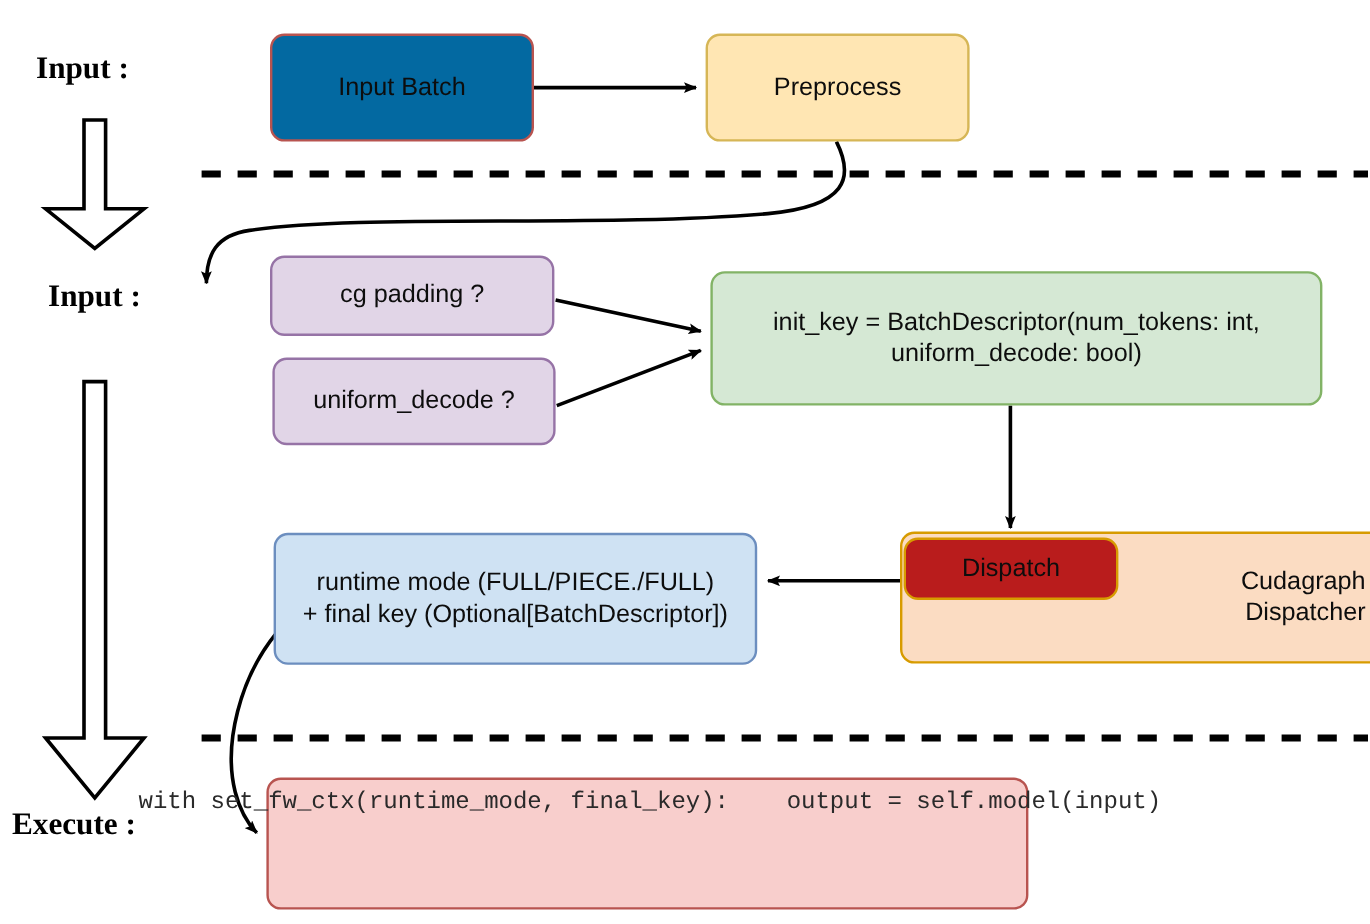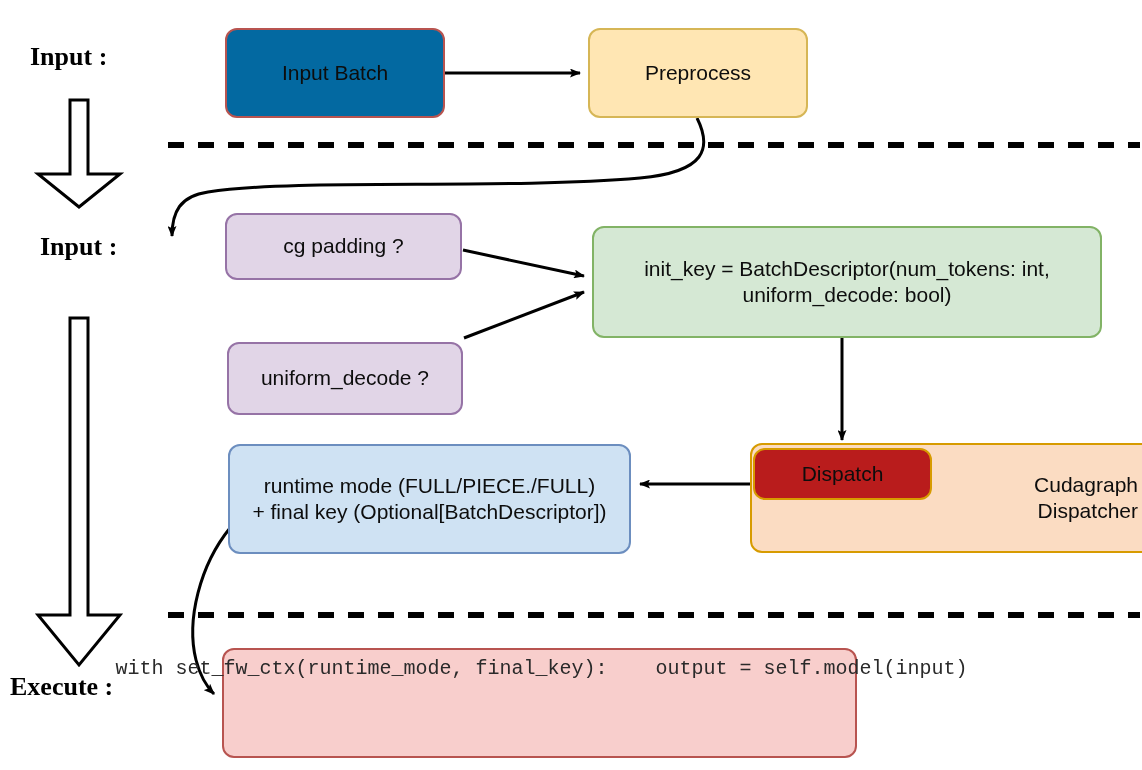--- a/index.html
+++ b/index.html
@@ -107,21 +107,21 @@
   </div>
 
   <div class="node" style="left:588px; top:28px; width:220px; height:90px; background:#ffe6b3; border-color:#d6b656;">
     <span class="lbl">Preprocess</span>
   </div>
 
   <div class="node" style="left:225px; top:213px; width:237px; height:67px; background:#e1d5e7; border-color:#9673a6;">
     <span class="lbl">cg padding ?</span>
   </div>
 
-  <div class="node" style="left:227px; top:298px; width:236px; height:73px; background:#e1d5e7; border-color:#9673a6;margin-top:44px;">
+  <div class="node" style="left:227px; top:298px; width:236px; height:73px; background:#e1d5e7; border-color:#9673a6;">
     <span class="lbl">uniform_decode ?</span>
   </div>
 
   <div class="node" style="left:592px; top:226px; width:510px; height:112px; background:#d5e8d4; border-color:#82b366; flex-direction:column;">
     <span class="lbl">init_key = BatchDescriptor(num_tokens: int,</span>
     <span class="lbl2">uniform_decode: bool)</span>
   </div>
 
   <div class="node group" style="left:750px; top:443px; width:412px; height:110px; background:#fbdcc2; border-color:#d79b00; flex-direction:column; align-items:flex-end; justify-content:center;">
     <span class="lbl">Cudagraph</span>

